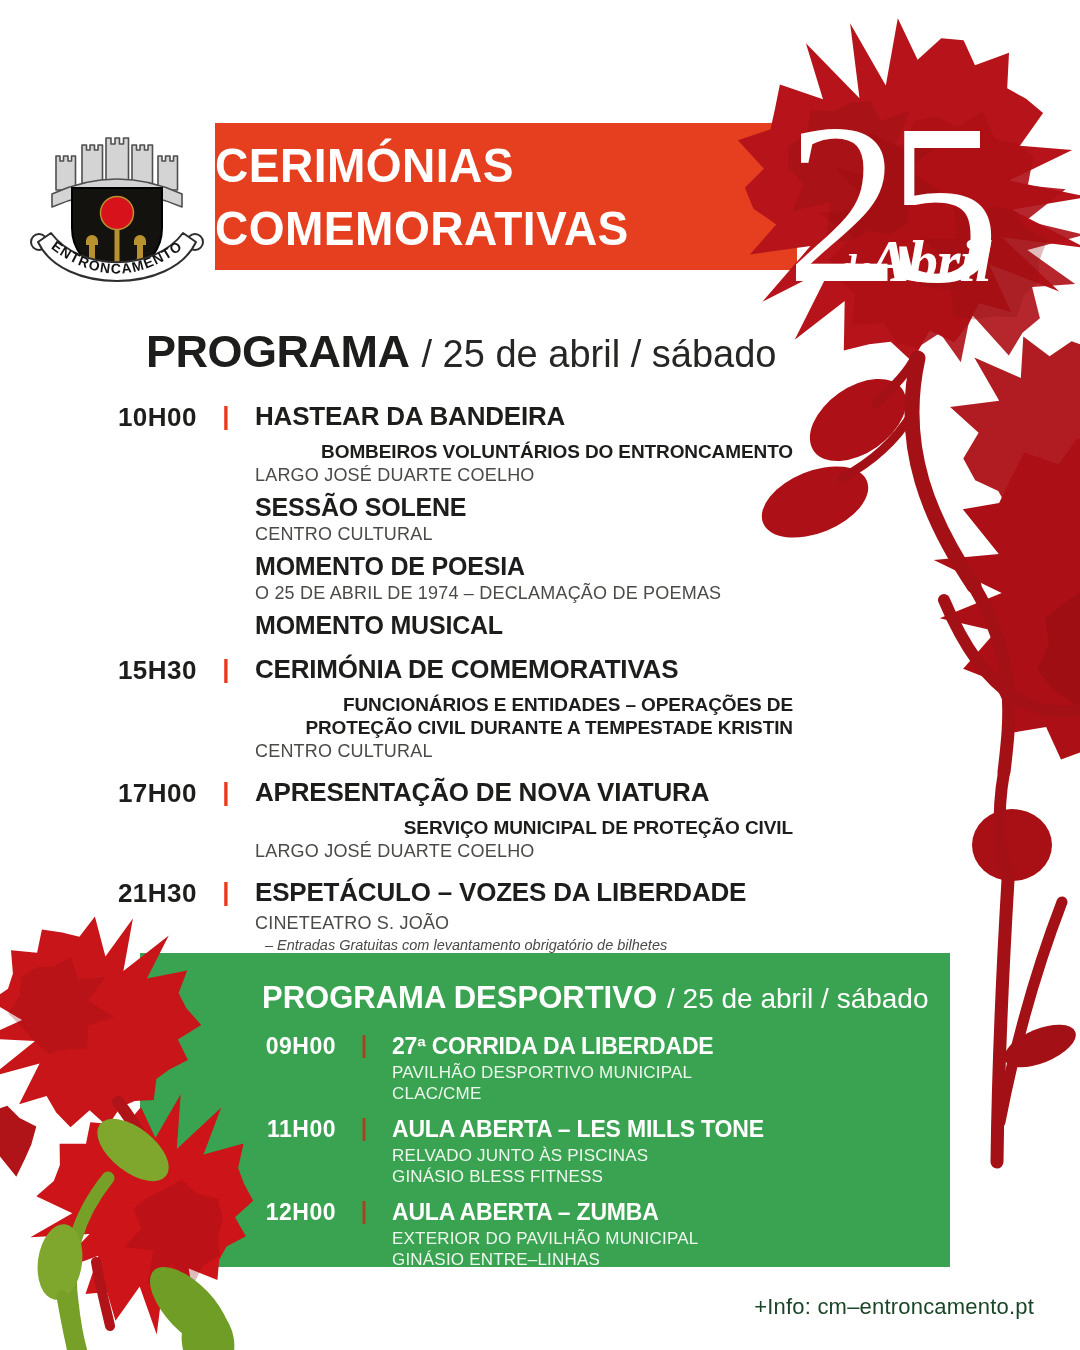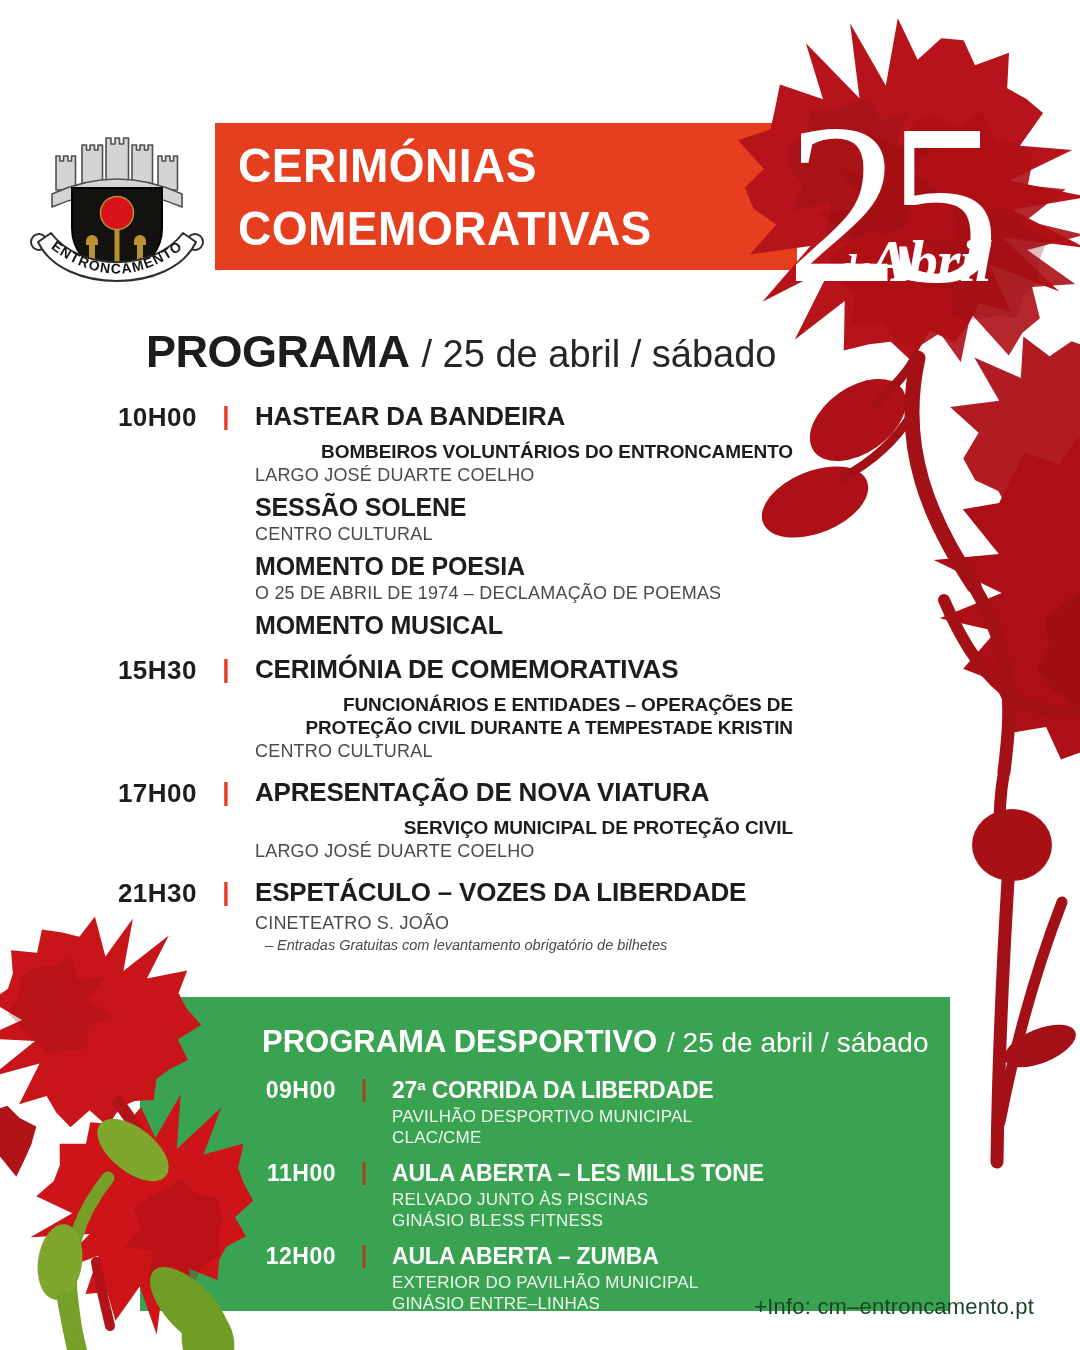--- a/index.html
+++ b/index.html
@@ -9,21 +9,21 @@
     font-family:"Liberation Sans",sans-serif;color:#1d1d1b;
   }
   
   #decor{position:absolute;left:0;top:0;z-index:2;pointer-events:none;}
   
   .crest{position:absolute;left:26px;top:106px;width:182px;height:200px;z-index:1;}
   
   .banner{
     position:absolute;left:215px;top:123px;width:582px;height:147px;
     background:#e63f1f;z-index:1;display:flex;flex-direction:column;justify-content:center;
-    padding-left:23px;box-sizing:border-box;
+    box-sizing:border-box;
   }
   .banner .line{
     color:#ffffff;font-weight:700;font-size:49px;line-height:63px;
     letter-spacing:.5px;transform:scaleX(.94);transform-origin:left center;white-space:nowrap;
   }
   
   .datebadge{
     position:absolute;left:786px;top:108px;z-index:3;display:flex;align-items:baseline;
     color:#ffffff;font-family:"Liberation Serif",serif;white-space:nowrap;
   }
@@ -42,21 +42,21 @@
   .event .pipe{font-size:26px;font-weight:700;color:#e8391d;text-align:center;line-height:1.1;}
   .event .ev-title{font-size:26px;font-weight:700;letter-spacing:-.2px;line-height:1.15;}
   .event .details{grid-column:3;margin-top:2px;}
   .d-title{font-size:25px;font-weight:700;line-height:1.2;margin-top:5px;letter-spacing:-.2px;}
   .d-strong{font-size:19px;font-weight:700;line-height:1.18;margin-top:6px;letter-spacing:-.1px;text-align:right;}
   .d-light{font-size:18px;font-weight:400;line-height:1.22;margin-top:2px;color:#4a4a47;letter-spacing:.2px;}
   .d-note{font-size:14.5px;font-style:italic;color:#4a4a47;margin:2px 0 0 10px;}
   
   .green-panel{
     position:absolute;left:140px;top:953px;width:810px;height:314px;background:#3aa351;z-index:1;
-    box-sizing:border-box;padding:27px 30px 10px 122px;color:#ffffff;margin-top:44px;
+    box-sizing:border-box;padding:27px 30px 10px 122px;color:#ffffff;
   }
   .green-header{display:flex;align-items:baseline;gap:10px;white-space:nowrap;}
   .green-header .h-bold{font-size:31px;font-weight:700;}
   .green-header .h-reg{font-size:28px;font-weight:400;}
   .events-g{margin-top:17px;}
   .events-g .event{grid-template-columns:74px 10px 1fr;margin-bottom:11px;}
   .events-g .time{font-size:23px;color:#fff;}
   .events-g .pipe{font-size:23px;color:#a8431f;}
   .events-g .ev-title{font-size:23px;color:#fff;}
   .events-g .d-light{font-size:17px;color:#eef7ee;margin-top:1px;line-height:1.2;}

